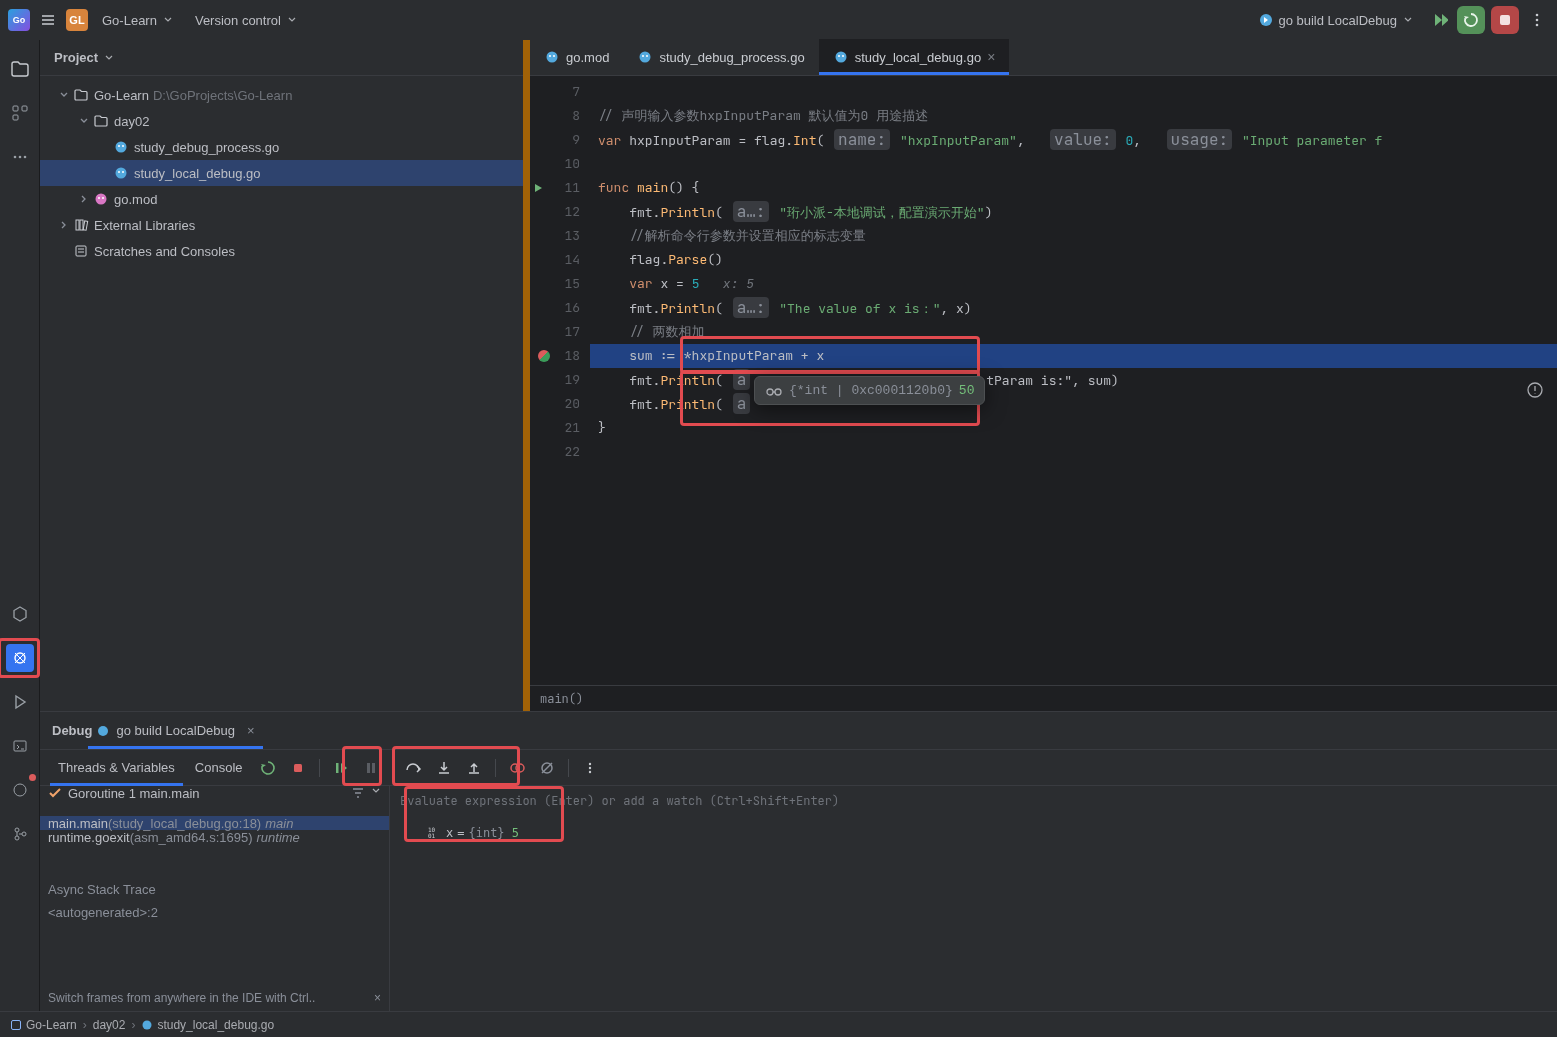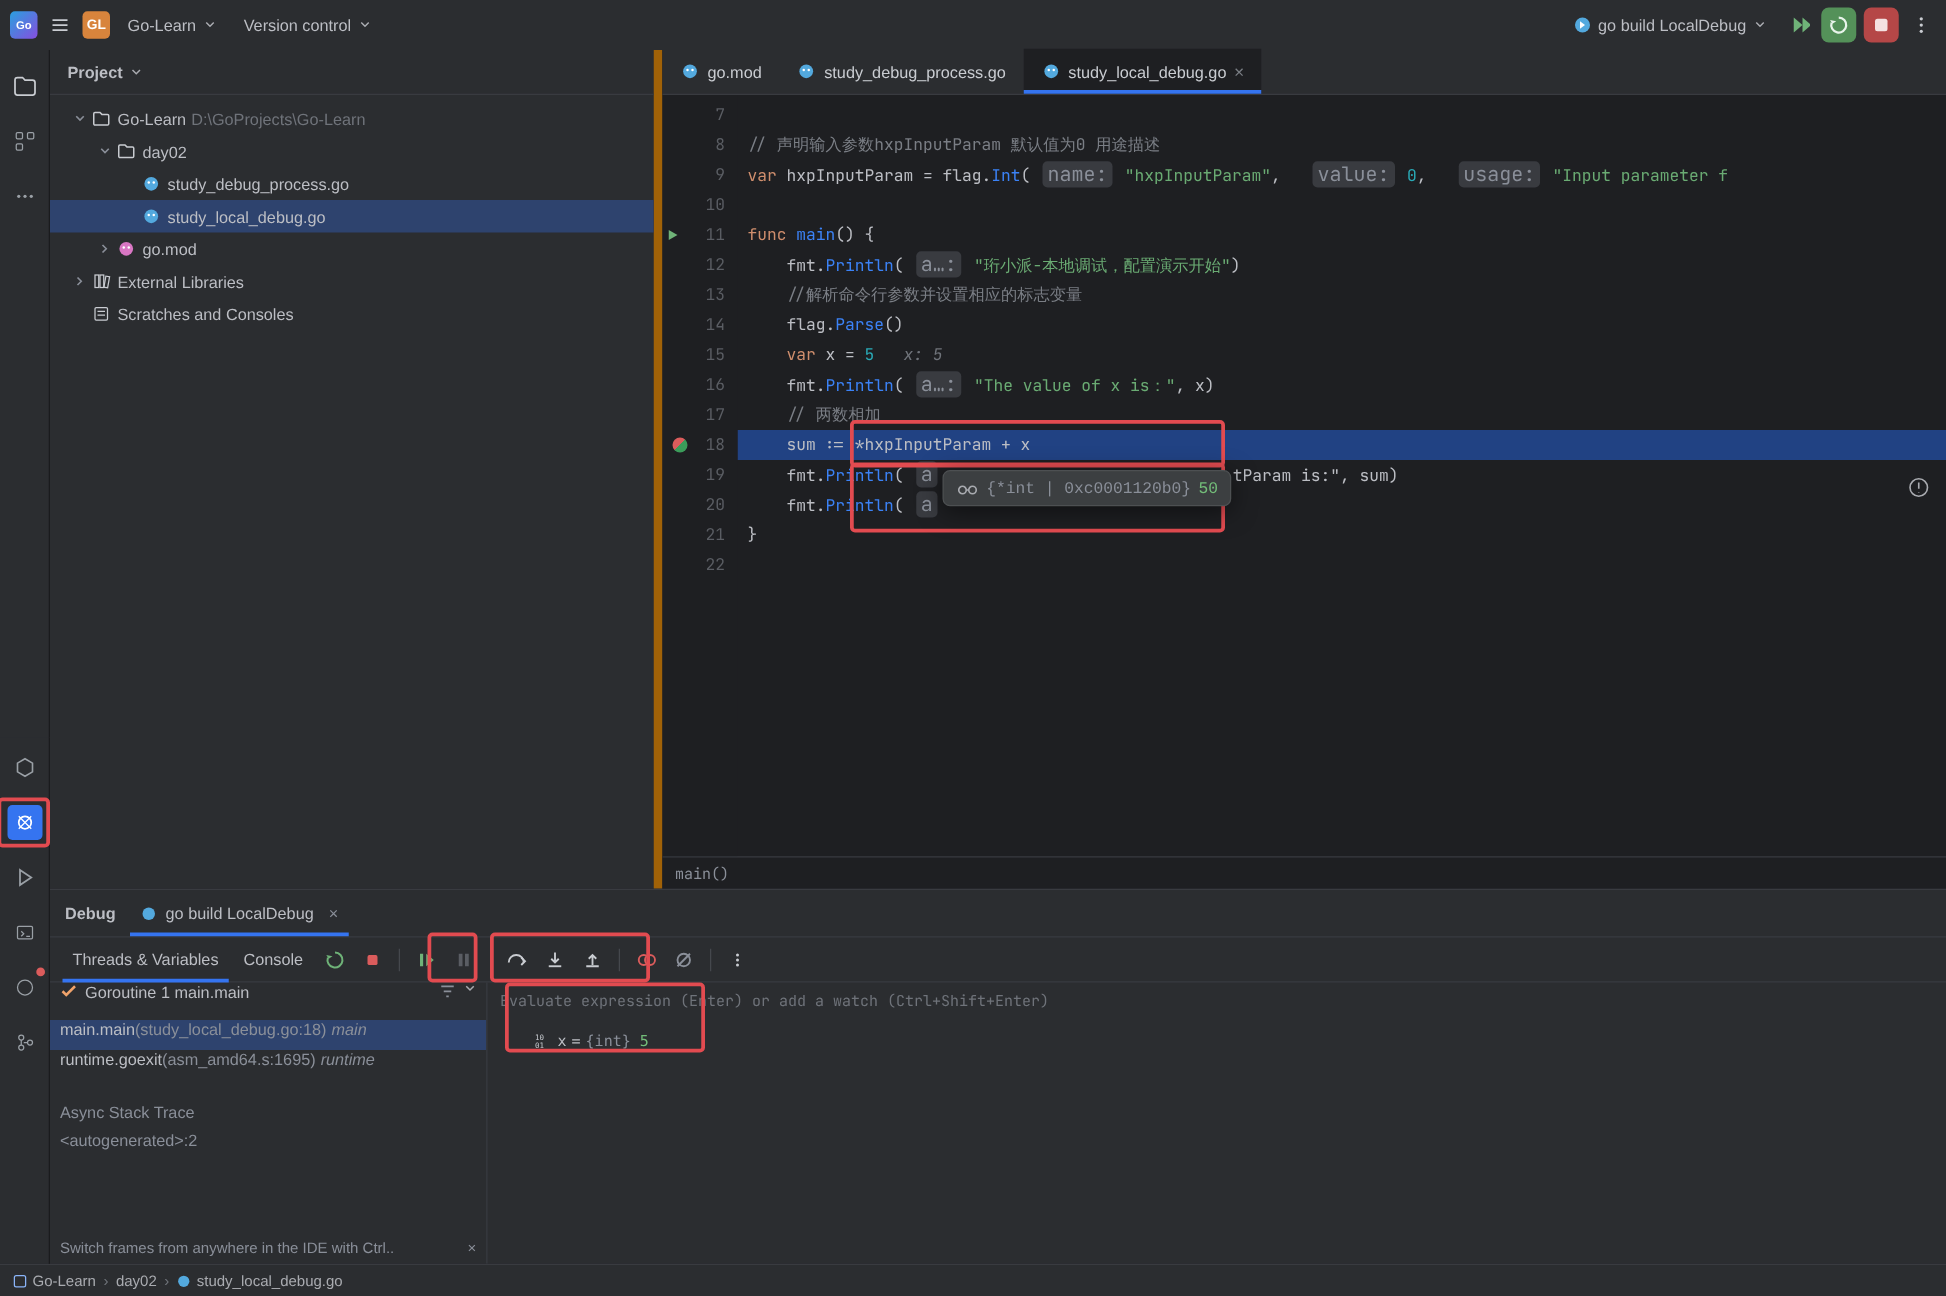--- a/index.html
+++ b/index.html
@@ -74,48 +74,48 @@
   .editor{flex:1;display:flex;overflow:hidden;font-family:'JetBrains Mono',Consolas,monospace;font-size:13px;position:relative}
   .gutter{background:var(--bg0);color:#5a5d63;text-align:right;padding:4px 10px 4px 14px;user-select:none;min-width:60px}
   .gutter .ln{height:24px;line-height:24px;display:flex;align-items:center;justify-content:flex-end;position:relative}
   .gutter .bp{position:absolute;left:-6px;width:12px;height:12px;border-radius:50%;background:#db5c5c;top:6px}
   .gutter .bp.checked{background:linear-gradient(135deg,#db5c5c 50%,#3b9c5a 50%)}
   .gutter .run-tri{position:absolute;left:-12px;color:#6c9b4f}
   .code{padding:4px 0;flex:1;overflow:auto}
   .cl{height:24px;line-height:24px;white-space:pre;padding-left:8px}
   .cl.hl{background:var(--hl-line)}
   .kw{color:var(--kw)}
-  .fn{color:#3b82f6}
+  .fn{color:#fdba74}
   .str{color:var(--string)}
   .num{color:var(--num)}
   .cm{color:#7a7e85}
   .hint{background:#393b40;color:#8a8f99;border-radius:4px;padding:0 4px;font-size:16px;margin:0 2px}
   .inline-hint{color:#6f737a;font-style:italic}
 
   .hl-box{position:absolute;border:3px solid var(--redbox);border-radius:4px;pointer-events:none}
 
   .eval-popup{position:absolute;background:#3c3f41;border:1px solid #4d5052;border-radius:6px;padding:6px 10px;display:flex;align-items:center;gap:6px;box-shadow:0 4px 20px rgba(0,0,0,.5)}
 
   .crumbs{height:26px;display:flex;align-items:center;padding:0 10px;color:#8a8f99;font-family:'JetBrains Mono',Consolas,monospace;font-size:12px;border-top:1px solid #393b40;background:var(--bg0)}
 
   
   .debug{height:300px;background:var(--bg1);display:flex;flex-direction:column;border-top:1px solid #393b40}
-  .debug-head{height:38px;display:flex;align-items:center;padding:0 12px;gap:16px;border-bottom:1px solid #393b40}
+  .debug-head{height:38px;display:flex;align-items:center;padding:0 12px;gap:0;border-bottom:1px solid #393b40}
   .debug-head .tab2{display:flex;align-items:center;gap:6px;height:34px;padding:0 4px;position:relative}
   .debug-head .tab2.active::after{content:'';position:absolute;bottom:-1px;left:-4px;right:-4px;height:3px;background:var(--accent)}
   .debug-tools{height:36px;display:flex;align-items:center;padding:0 10px;gap:4px;border-bottom:1px solid #393b40;position:relative}
   .dt-sep{width:1px;height:18px;background:#45484d;margin:0 4px}
   .dt-btn{width:26px;height:26px;display:flex;align-items:center;justify-content:center;border-radius:4px;cursor:pointer}
   .inner-tab{padding:0 8px;height:36px;display:flex;align-items:center}
 
   .debug-body{flex:1;display:flex;min-height:0}
   .frames{width:350px;border-right:1px solid #393b40;display:flex;flex-direction:column}
   .frame-head{height:30px;display:flex;align-items:flex-start;padding:0 8px;gap:6px}
   .frame-list{flex:1;overflow:auto}
-  .frame-row{height:24px;display:flex;padding:0 8px;cursor:default}
+  .frame-row{height:14px;display:flex;align-items:center;padding:0 8px;cursor:default}
   .frame-row.sel{background:var(--accent-soft)}
   .frame-row .loc{color:#8a8f99}
   .frame-row .ctx{color:#8a8f99;font-style:italic;margin-left:4px}
   .async-label{color:#8a8f99;padding:4px 8px}
   .tip-bar{height:26px;display:flex;align-items:center;padding:0 8px;color:#8a8f99;font-size:12px}
 
   .vars{flex:1;display:flex;flex-direction:column}
   .var-input{height:30px;display:flex;align-items:center;padding:0 10px;color:#6f737a;font-family:'JetBrains Mono',Consolas,monospace;font-size:12px}
   .var-list{flex:1;padding:4px 0;position:relative}
   .var-row{height:26px;display:flex;align-items:center;padding-left:36px;font-family:Consolas,monospace;font-size:12px}

